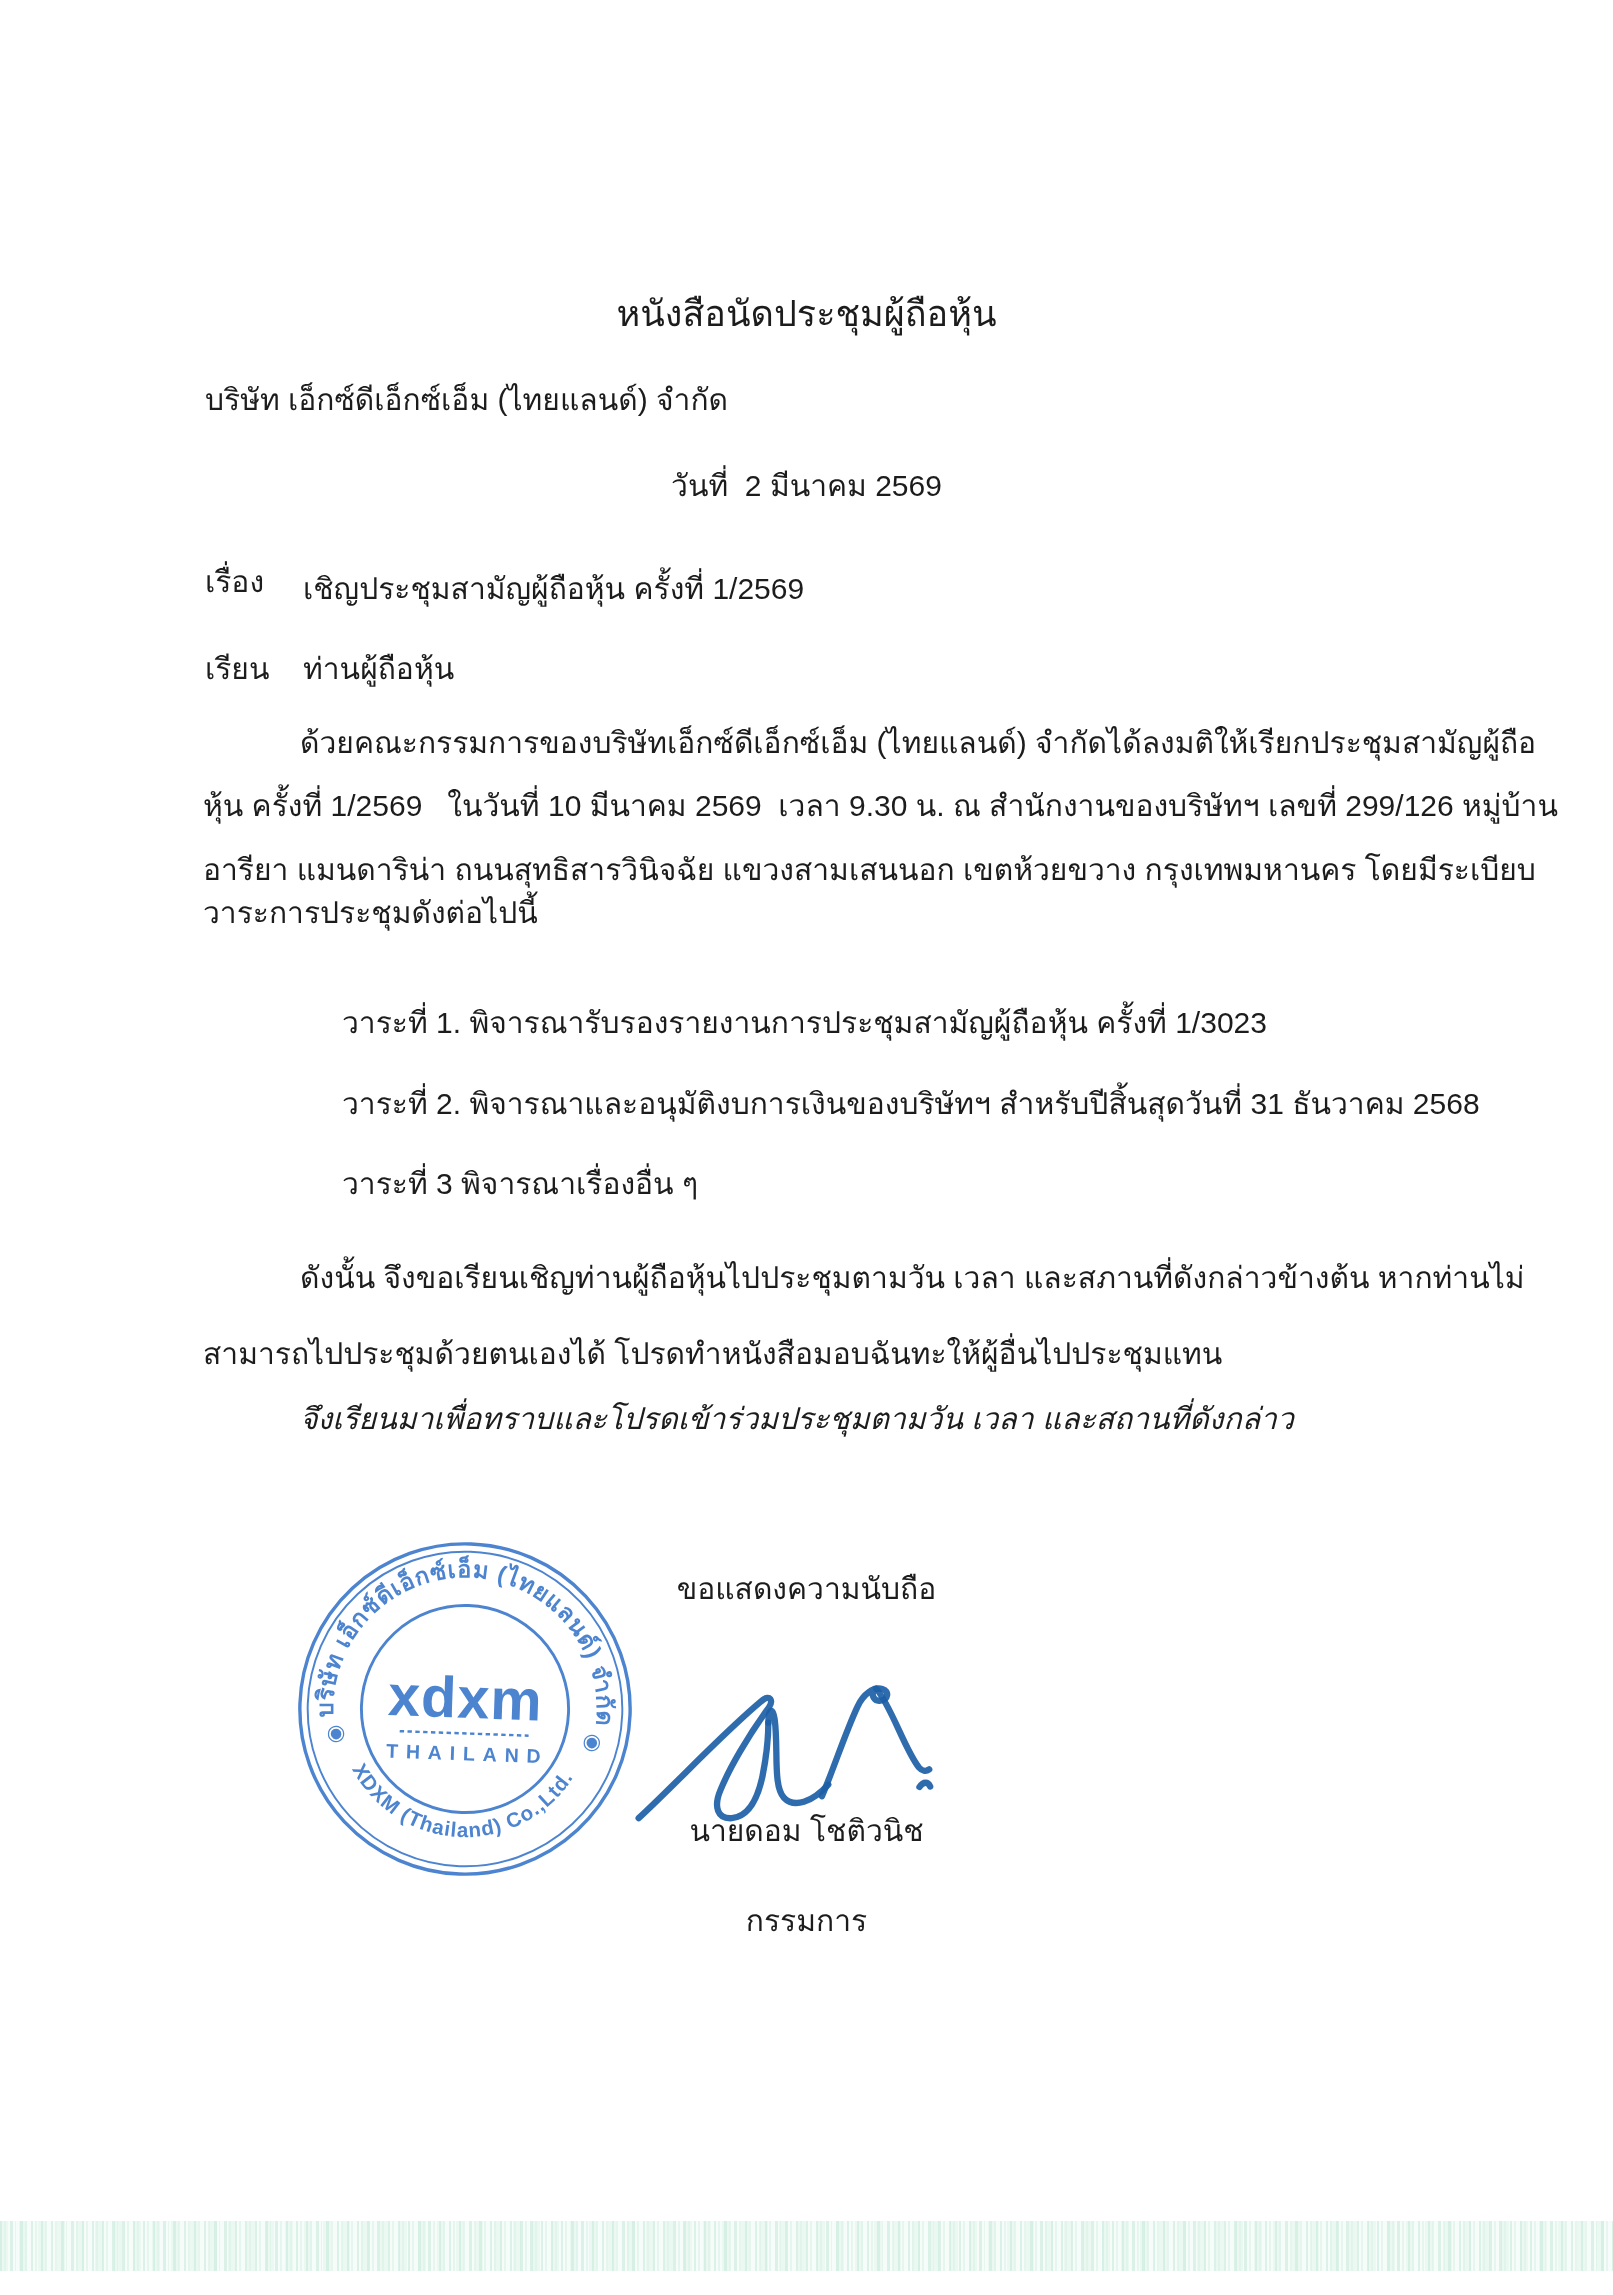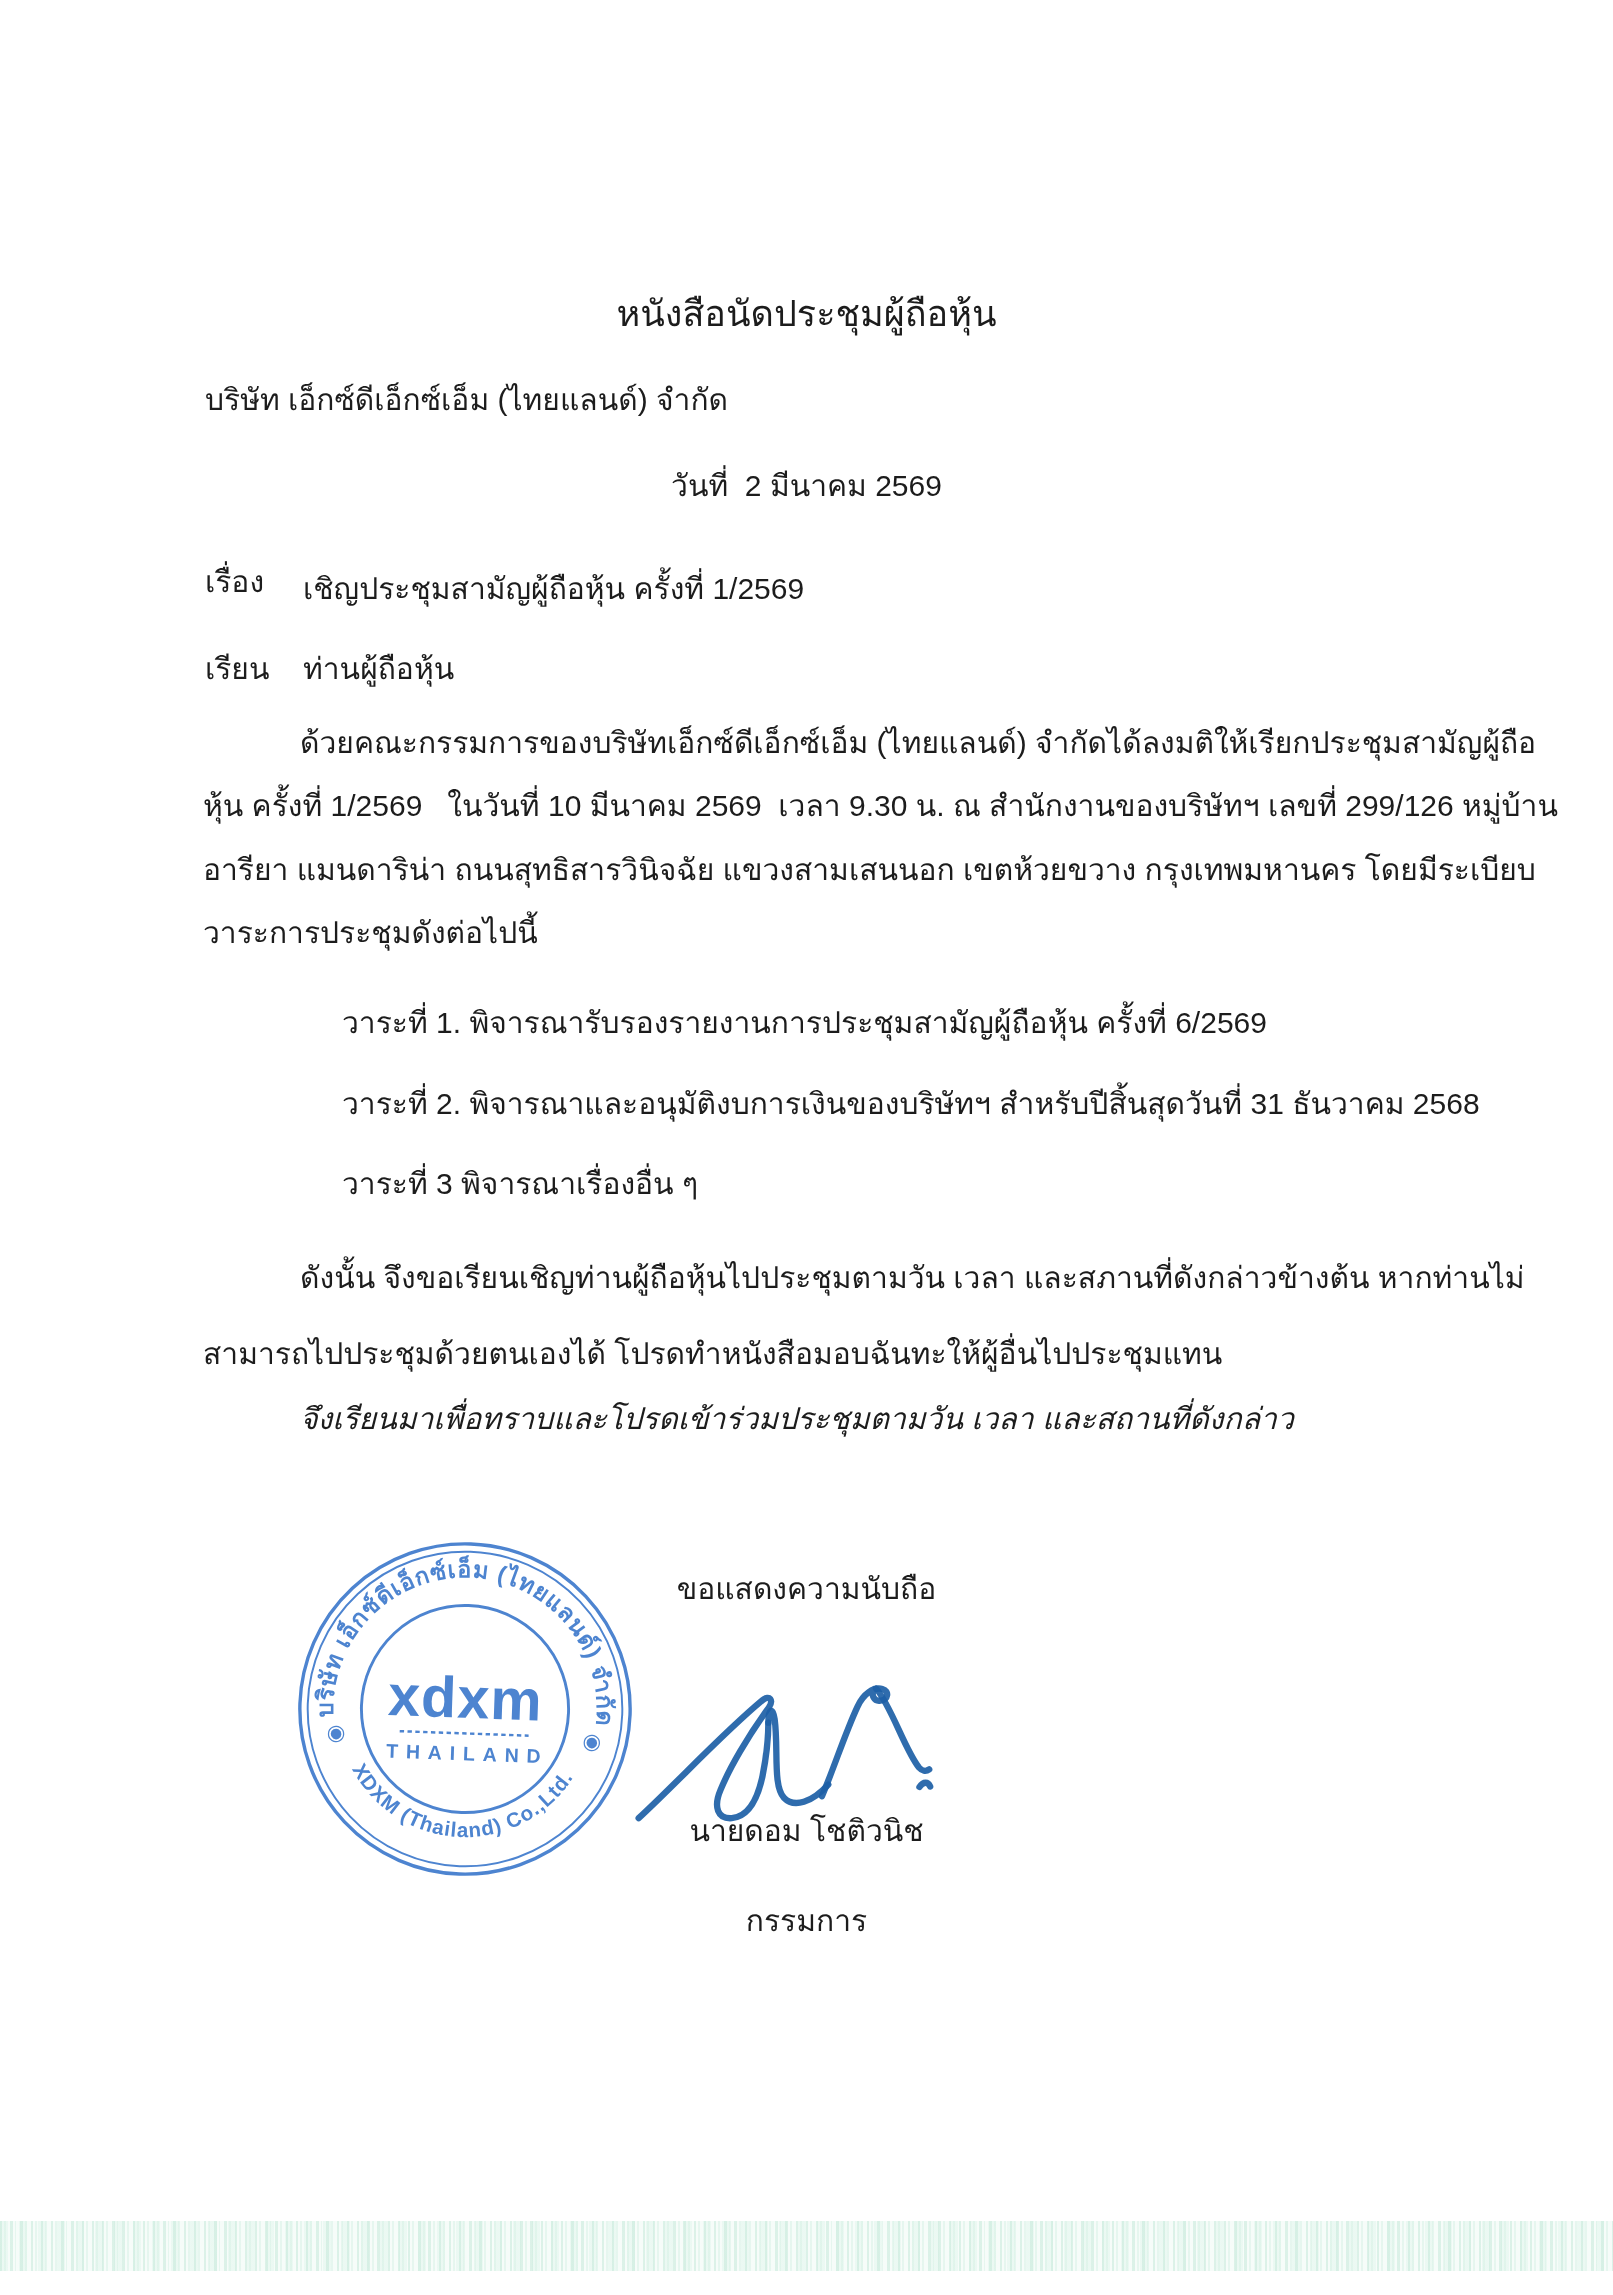--- a/index.html
+++ b/index.html
@@ -84,23 +84,23 @@
 
   <div class="line label-col" style="top:565px;">เรื่อง</div>
   <div class="line content-col" style="top:565px;margin-top:7px;">เชิญประชุมสามัญผู้ถือหุ้น ครั้งที่ 1/2569</div>
 
   <div class="line label-col" style="top:652px;">เรียน</div>
   <div class="line content-col" style="top:652px;">ท่านผู้ถือหุ้น</div>
 
   <div class="line indent" style="top:726px;">ด้วยคณะกรรมการของบริษัทเอ็กซ์ดีเอ็กซ์เอ็ม (ไทยแลนด์) จำกัดได้ลงมติให้เรียกประชุมสามัญผู้ถือ</div>
   <div class="line body-left" style="top:789px;">หุ้น ครั้งที่ 1/2569   ในวันที่ 10 มีนาคม 2569  เวลา 9.30 น. ณ สำนักงานของบริษัทฯ เลขที่ 299/126 หมู่บ้าน</div>
   <div class="line body-left" style="top:853px;">อารียา แมนดาริน่า ถนนสุทธิสารวินิจฉัย แขวงสามเสนนอก เขตห้วยขวาง กรุงเทพมหานคร โดยมีระเบียบ</div>
-  <div class="line body-left" style="top:916px;">วาระการประชุมดังต่อไปนี้</div>
+  <div class="line body-left" style="top:896px;">วาระการประชุมดังต่อไปนี้</div>
 
-  <div class="line agenda" style="top:1006px;">วาระที่ 1. พิจารณารับรองรายงานการประชุมสามัญผู้ถือหุ้น ครั้งที่ 6/2569</div>
+  <div class="line agenda" style="top:1006px;">วาระที่ 1. พิจารณารับรองรายงานการประชุมสามัญผู้ถือหุ้น ครั้งที่ 1/3023</div>
   <div class="line agenda" style="top:1087px;">วาระที่ 2. พิจารณาและอนุมัติงบการเงินของบริษัทฯ สำหรับปีสิ้นสุดวันที่ 31 ธันวาคม 2568</div>
   <div class="line agenda" style="top:1167px;">วาระที่ 3 พิจารณาเรื่องอื่น ๆ</div>
 
   <div class="line indent" style="top:1261px;">ดังนั้น จึงขอเรียนเชิญท่านผู้ถือหุ้นไปประชุมตามวัน เวลา และสภานที่ดังกล่าวข้างต้น หากท่านไม่</div>
   <div class="line body-left" style="top:1337px;">สามารถไปประชุมด้วยตนเองได้ โปรดทำหนังสือมอบฉันทะให้ผู้อื่นไปประชุมแทน</div>
 
   <div class="line indent" style="top:1402px;font-style:italic;">จึงเรียนมาเพื่อทราบและโปรดเข้าร่วมประชุมตามวัน เวลา และสถานที่ดังกล่าว</div>
 
   <div class="line centered" style="top:1572px;">ขอแสดงความนับถือ</div>
 

